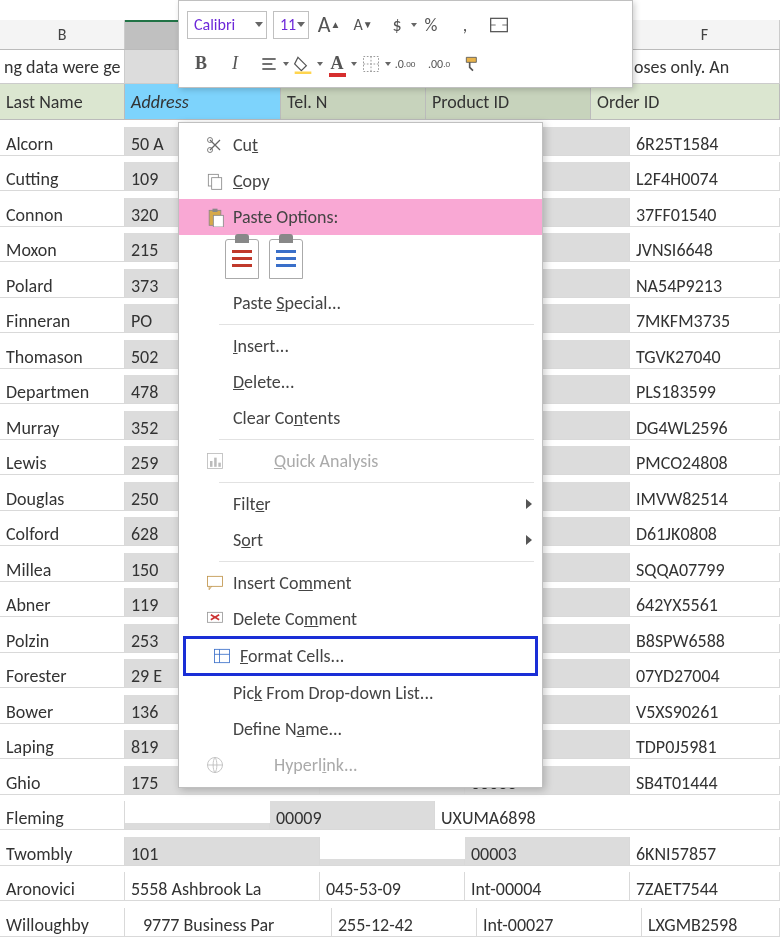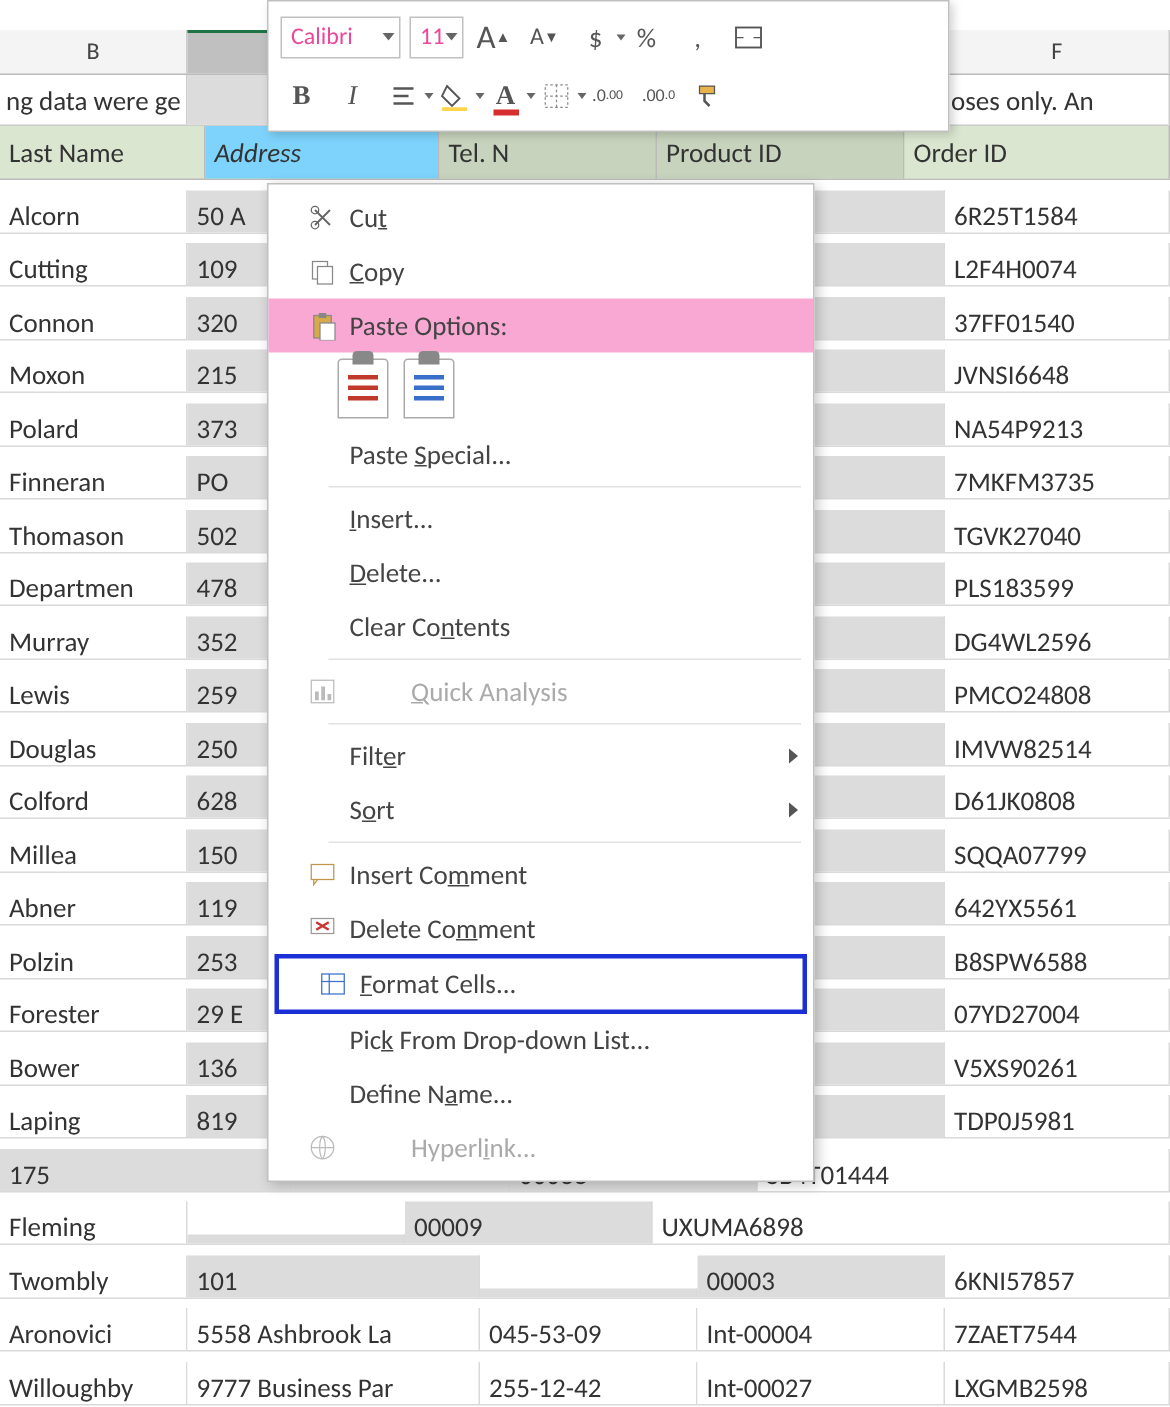--- a/index.html
+++ b/index.html
@@ -58,21 +58,21 @@
     position: absolute;
     top: 84px;
     left: 0;
     right: 0;
     height: 36px;
     display:flex;
     background:#dbe6d0;
     border-bottom:1px solid #bbb;
   }
   .headers > div { border-right:1px solid #bbb; padding:7px 6px 0 6px; font-size:18px; color:#333; white-space:nowrap; overflow:hidden; }
-  .h-b { width:137px; }
+  .h-b { width:125px; }
   .h-c { width:156px; background:#7dd3fc;font-style:italic; }
   .h-d { width:145px; background:#c7d3bc; }
   .h-e { width:165px; background:#c7d3bc; }
   .h-f { flex:1; background:#dbe6d0; }
   
   .grid {
     position:absolute;
     top:120px;
     left:0; right:0; bottom:0;
   }
@@ -101,21 +101,21 @@
     width:455px;
     height:88px;
     background:#fff;
     border:1px solid #c0c0c0;
     box-shadow:2px 2px 6px rgba(0,0,0,0.18);
     padding:4px 8px;
     display:flex;
     flex-direction:column;
   }
   .mtrow { display:flex; align-items:center; gap:6px; height:40px; }
-  .fontbox { border:1px solid #c0c0c0; height:28px; padding:3px 18px 0 6px; font-size:16px; color:#ec4899; position:relative; }
+  .fontbox { border:1px solid #c0c0c0; height:28px; padding:3px 18px 0 6px; font-size:16px; color:#6d28d9; position:relative; }
   .fontbox .dd { position:absolute; right:3px; top:10px; width:0;height:0;border-left:4px solid transparent;border-right:4px solid transparent;border-top:5px solid #666; }
   .fname { width:80px; }
   .fsize { width:36px; }
   .ticon { width:28px; height:28px; display:flex;align-items:center;justify-content:center; color:#555; font-size:18px; cursor:default; position:relative; }
   .ticon .ddsmall { position:absolute; right:-6px; top:12px; width:0;height:0;border-left:3px solid transparent;border-right:3px solid transparent;border-top:4px solid #666; }
   .bold { font-weight:bold; font-family:"Times New Roman",serif; }
   .italic { font-style:italic; font-family:"Times New Roman",serif; }
   
   .ctxmenu {
     position:absolute;
@@ -304,20 +304,21 @@
       <div class="c-f">V5XS90261</div>
     </div>
     <div class="row">
       <div class="c-b">Laping</div>
       <div class="c-c">819</div>
       <div class="c-d"></div>
       <div class="c-e">00024</div>
       <div class="c-f">TDP0J5981</div>
     </div>
     <div class="row">
+      <div class="c-b">Ghio</div>
       <div class="c-c">175</div>
       <div class="c-d"></div>
       <div class="c-e">00033</div>
       <div class="c-f">SB4T01444</div>
     </div>
     <div class="row">
       <div class="c-b">Fleming</div>
       <div class="c-d"></div>
       <div class="c-e">00009</div>
       <div class="c-f">UXUMA6898</div>
@@ -331,21 +332,21 @@
     </div>
     <div class="row">
       <div class="c-b">Aronovici</div>
       <div class="c-c" style="background: rgb(255, 255, 255);">5558 Ashbrook La</div>
       <div class="c-d" style="background: rgb(255, 255, 255);">045-53-09</div>
       <div class="c-e" style="background: rgb(255, 255, 255);">Int-00004</div>
       <div class="c-f">7ZAET7544</div>
     </div>
     <div class="row">
       <div class="c-b">Willoughby</div>
-      <div class="c-c" style="background: rgb(255, 255, 255);">9777 Business Par</div>
+      <div class="c-c" style="background: rgb(255, 255, 255); margin-left: 12px;">9777 Business Par</div>
       <div class="c-d" style="background: rgb(255, 255, 255);">255-12-42</div>
       <div class="c-e" style="background: rgb(255, 255, 255);">Int-00027</div>
       <div class="c-f">LXGMB2598</div>
     </div>
   </div>
 
 <div class="minitoolbar">
   <div class="mtrow">
     <div class="fontbox fname"><span>Calibri</span><span class="dd"></span></div>
     <div class="fontbox fsize"><span>11</span><span class="dd"></span></div>

